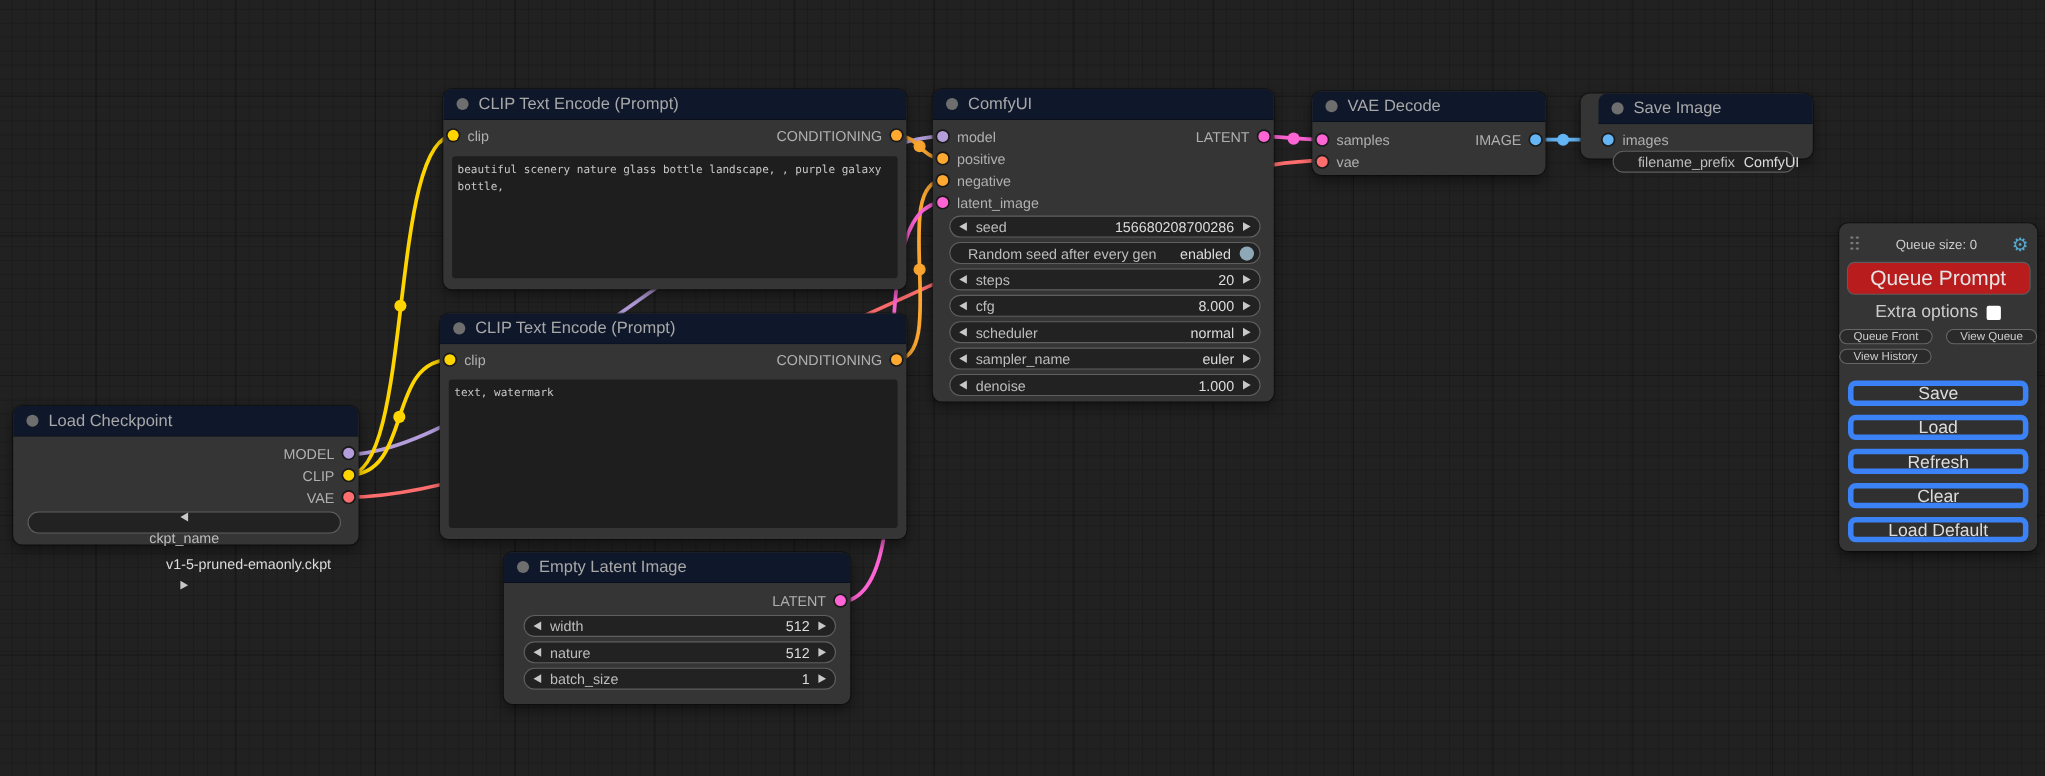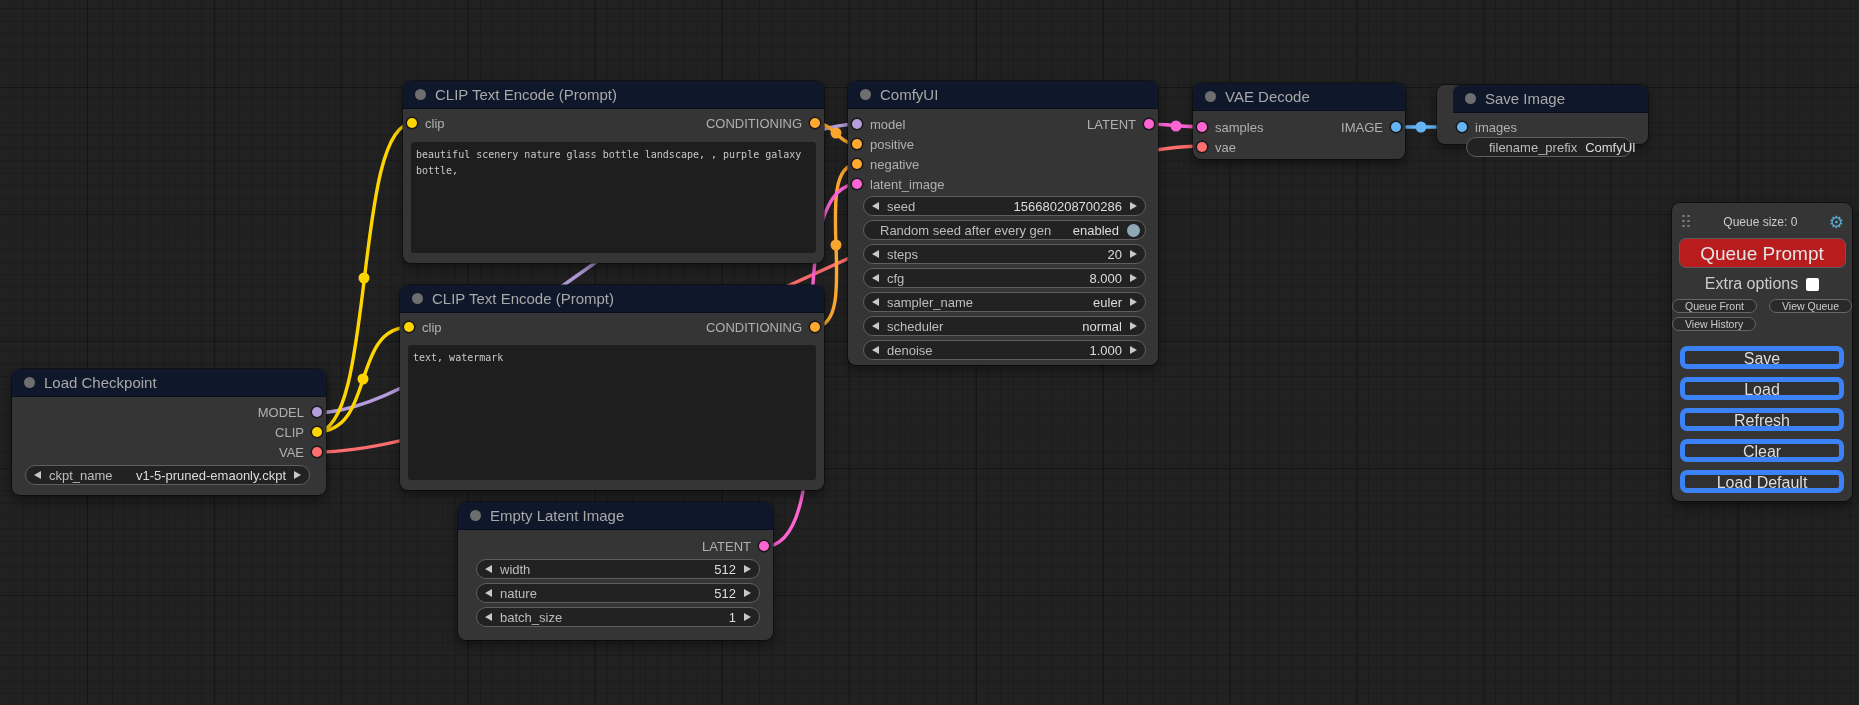--- a/index.html
+++ b/index.html
@@ -127,21 +127,21 @@
           <span>CLIP</span>
           <span class="port" style="background: rgb(255, 213, 0);"></span>
         </div>
     </div>
     <div class="slot-row">
       <div class="slot-out">
           <span>VAE</span>
           <span class="port" style="background: rgb(255, 110, 110);"></span>
         </div>
     </div>
-    <div class="widget" style="margin:3px 16px 0 13px;">
+    <div class="widget" style="margin:3px 16px 0 13px;flex-direction:column;">
       <span class="arr arr-l"></span>
       <span>ckpt_name</span>
       <span class="w-value">v1-5-pruned-emaonly.ckpt</span>
       <span class="arr arr-r"></span>
     </div>
   </div>
 </div>
 
 <div class="node" style="left:403px; top:81px; width:421px; height:182px;">
   <div class="node-title">
@@ -264,28 +264,28 @@
       <span class="arr arr-r"></span>
     </div>
     <div class="widget" style="margin:4px 12px 0 15px;">
       <span class="arr arr-l"></span>
       <span>cfg</span>
       <span class="w-value">8.000</span>
       <span class="arr arr-r"></span>
     </div>
     <div class="widget" style="margin:4px 12px 0 15px;">
       <span class="arr arr-l"></span>
+      <span>scheduler</span>
+      <span class="w-value">normal</span>
+      <span class="arr arr-r"></span>
+    </div>
+    <div class="widget" style="margin:4px 12px 0 15px;">
+      <span class="arr arr-l"></span>
       <span>sampler_name</span>
       <span class="w-value">euler</span>
-      <span class="arr arr-r"></span>
-    </div>
-    <div class="widget" style="margin:4px 12px 0 15px;">
-      <span class="arr arr-l"></span>
-      <span>scheduler</span>
-      <span class="w-value">normal</span>
       <span class="arr arr-r"></span>
     </div>
     <div class="widget" style="margin:4px 12px 0 15px;">
       <span class="arr arr-l"></span>
       <span>denoise</span>
       <span class="w-value">1.000</span>
       <span class="arr arr-r"></span>
     </div>
   </div>
 </div>

